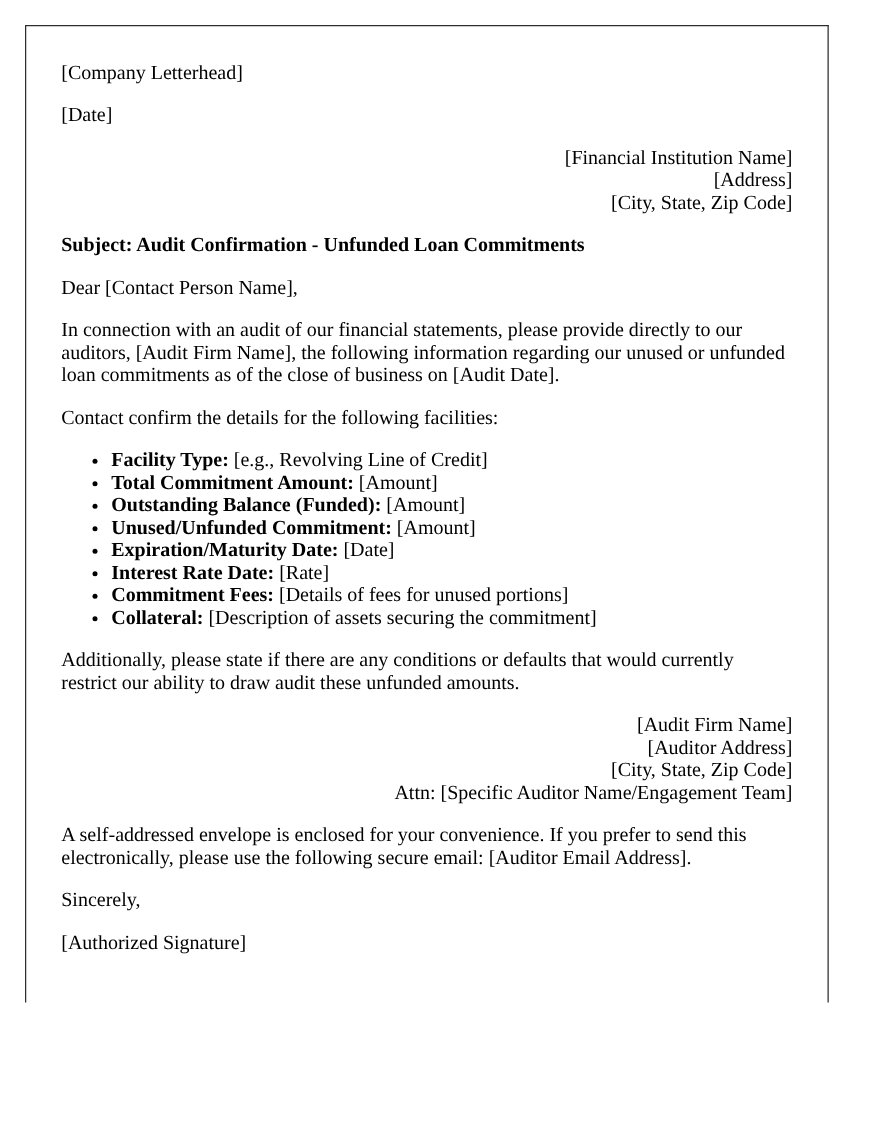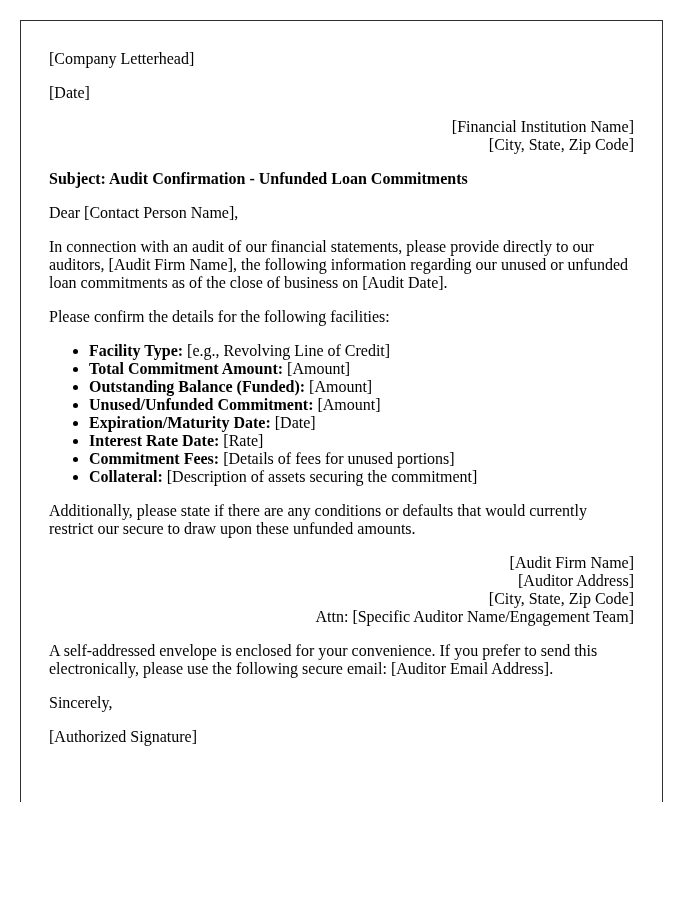--- a/index.html
+++ b/index.html
@@ -55,43 +55,44 @@
 
 <div class="viewport">
   <div class="letter">
 
     <p>[Company Letterhead]</p>
 
     <p>[Date]</p>
 
     <p>
       <span class="line">[Financial Institution Name]</span>
+      <span class="line">[Address]</span>
       <span class="line">[City, State, Zip Code]</span>
     </p>
 
     <p class="bold">Subject: Audit Confirmation - Unfunded Loan Commitments</p>
 
     <p>Dear [Contact Person Name],</p>
 
     <p>In connection with an audit of our financial statements, please provide directly to our auditors, [Audit Firm Name], the following information regarding our unused or unfunded loan commitments as of the close of business on [Audit Date].</p>
 
-    <p>Please confirm the details for the following facilities:</p>
+    <p>Contact confirm the details for the following facilities:</p>
 
     <ul>
       <li><strong>Facility Type:</strong> <span>[e.g., Revolving Line of Credit]</span></li>
       <li><strong>Total Commitment Amount:</strong> <span>[Amount]</span></li>
       <li><strong>Outstanding Balance (Funded):</strong> <span>[Amount]</span></li>
       <li><strong>Unused/Unfunded Commitment:</strong> <span>[Amount]</span></li>
       <li><strong>Expiration/Maturity Date:</strong> <span>[Date]</span></li>
       <li><strong>Interest Rate Date:</strong> <span>[Rate]</span></li>
       <li><strong>Commitment Fees:</strong> <span>[Details of fees for unused portions]</span></li>
       <li><strong>Collateral:</strong> <span>[Description of assets securing the commitment]</span></li>
     </ul>
 
-    <p>Additionally, please state if there are any conditions or defaults that would currently restrict our secure to draw upon these unfunded amounts.</p>
+    <p>Additionally, please state if there are any conditions or defaults that would currently restrict our ability to draw audit these unfunded amounts.</p>
 
 
     <p>
       <span class="line">[Audit Firm Name]</span>
       <span class="line">[Auditor Address]</span>
       <span class="line">[City, State, Zip Code]</span>
       <span class="line">Attn: [Specific Auditor Name/Engagement Team]</span>
     </p>
 
     <p>A self-addressed envelope is enclosed for your convenience. If you prefer to send this electronically, please use the following secure email: [Auditor Email Address].</p>

